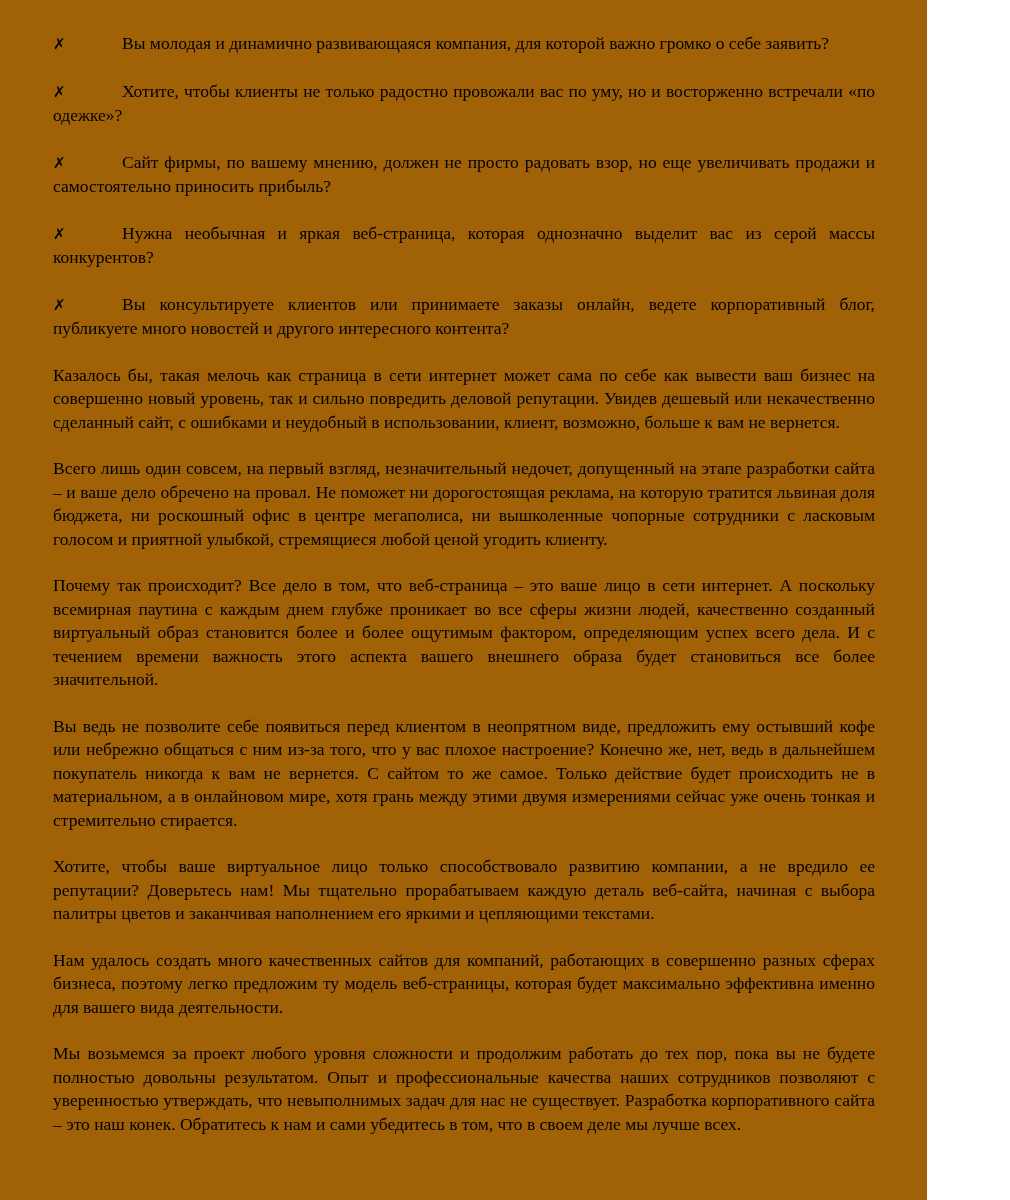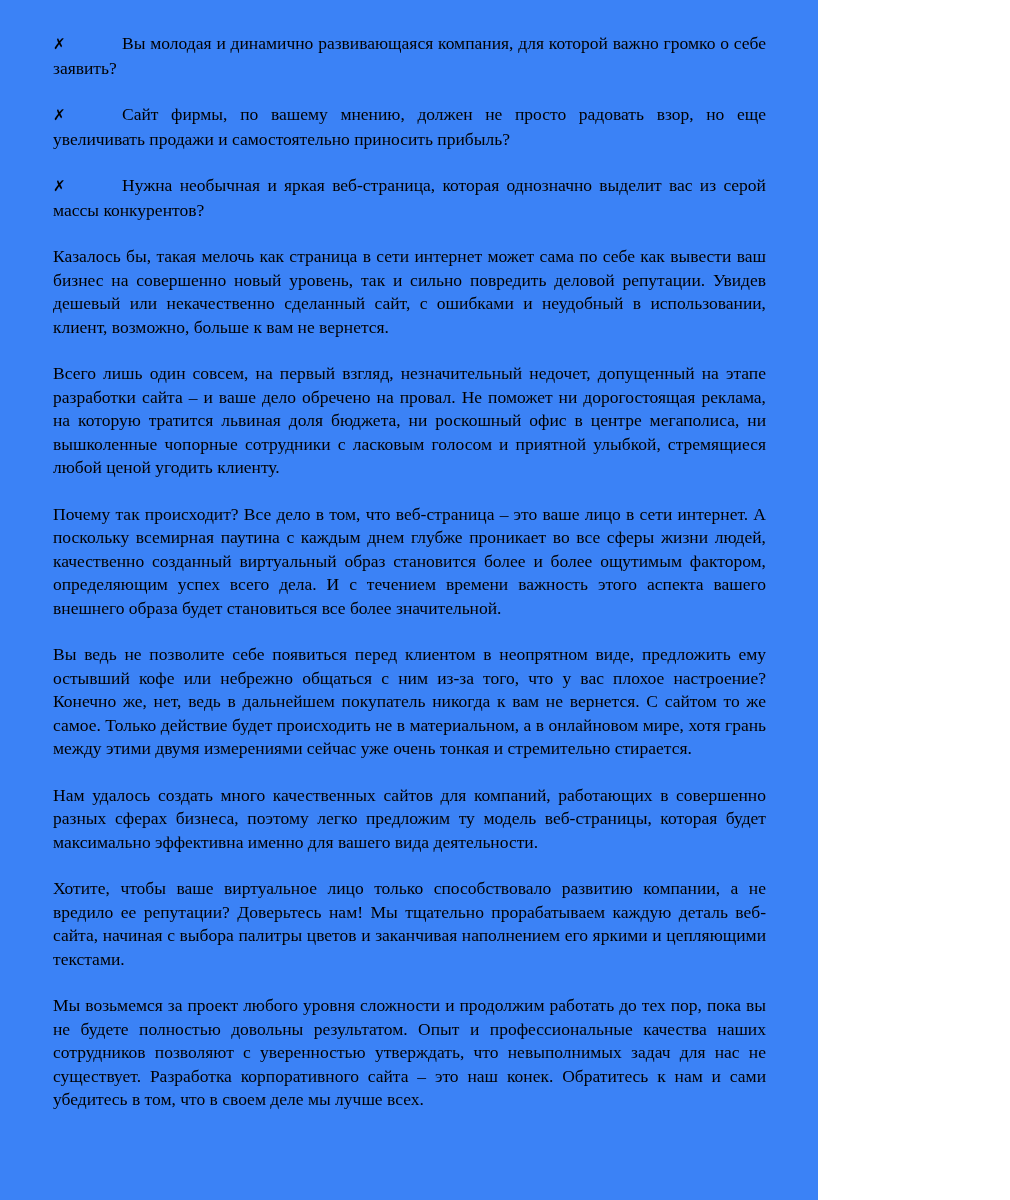--- a/index.html
+++ b/index.html
@@ -6,25 +6,25 @@
     margin: 0;
     padding: 0;
     background: #ffffff;
   }
   body {
     font-family: "Liberation Serif", "DejaVu Serif", serif;
     color: #000000;
     -webkit-font-smoothing: antialiased;
   }
   .page {
-    width: 818px;
+    width: 927px;
     min-height: 1200px;
     box-sizing: border-box;
     padding: 32px 52px 40px 53px;
-    background: #3b82f6;
+    background: #a16207;
   }
   p {
     margin: 0 0 23px 0;
     font-size: 17.5px;
     line-height: 23.5px;
     text-align: justify;
   }
   p.bullet {
     margin-bottom: 23px;
   }
@@ -43,31 +43,37 @@
 </style>
 </head>
 <body>
 
 <div class="page">
 
   <p class="bullet">
     <span class="marker">✗</span><span>Вы молодая и динамично развивающаяся компания, для которой важно громко о себе заявить?</span>
   </p>
 
+  <p class="bullet">
+    <span class="marker">✗</span><span>Хотите, чтобы клиенты не только радостно провожали вас по уму, но и восторженно встречали «по одежке»?</span>
+  </p>
 
   <p class="bullet">
     <span class="marker">✗</span><span>Сайт фирмы, по вашему мнению, должен не просто радовать взор, но еще увеличивать продажи и самостоятельно приносить прибыль?</span>
   </p>
 
   <p class="bullet">
     <span class="marker">✗</span><span>Нужна необычная и яркая веб-страница, которая однозначно выделит вас из серой массы конкурентов?</span>
   </p>
 
+  <p class="bullet">
+    <span class="marker">✗</span><span>Вы консультируете клиентов или принимаете заказы онлайн, ведете корпоративный блог, публикуете много новостей и другого интересного контента?</span>
+  </p>
 
   <p class="para">Казалось бы, такая мелочь как страница в сети интернет может сама по себе как вывести ваш бизнес на совершенно новый уровень, так и сильно повредить деловой репутации. Увидев дешевый или некачественно сделанный сайт, с ошибками и неудобный в использовании, клиент, возможно, больше к вам не вернется.</p>
   <p class="para">Всего лишь один совсем, на первый взгляд, незначительный недочет, допущенный на этапе разработки сайта – и ваше дело обречено на провал. Не поможет ни дорогостоящая реклама, на которую тратится львиная доля бюджета, ни роскошный офис в центре мегаполиса, ни вышколенные чопорные сотрудники с ласковым голосом и приятной улыбкой, стремящиеся любой ценой угодить клиенту.</p>
   <p class="para">Почему так происходит? Все дело в том, что веб-страница – это ваше лицо в сети интернет. А поскольку всемирная паутина с каждым днем глубже проникает во все сферы жизни людей, качественно созданный виртуальный образ становится более и более ощутимым фактором, определяющим успех всего дела. И с течением времени важность этого аспекта вашего внешнего образа будет становиться все более значительной.</p>
   <p class="para">Вы ведь не позволите себе появиться перед клиентом в неопрятном виде, предложить ему остывший кофе или небрежно общаться с ним из-за того, что у вас плохое настроение? Конечно же, нет, ведь в дальнейшем покупатель никогда к вам не вернется. С сайтом то же самое. Только действие будет происходить не в материальном, а в онлайновом мире, хотя грань между этими двумя измерениями сейчас уже очень тонкая и стремительно стирается.</p>
+  <p class="para">Хотите, чтобы ваше виртуальное лицо только способствовало развитию компании, а не вредило ее репутации? Доверьтесь нам! Мы тщательно прорабатываем каждую деталь веб-сайта, начиная с выбора палитры цветов и заканчивая наполнением его яркими и цепляющими текстами.</p>
   <p class="para">Нам удалось создать много качественных сайтов для компаний, работающих в совершенно разных сферах бизнеса, поэтому легко предложим ту модель веб-страницы, которая будет максимально эффективна именно для вашего вида деятельности.</p>
-  <p class="para">Хотите, чтобы ваше виртуальное лицо только способствовало развитию компании, а не вредило ее репутации? Доверьтесь нам! Мы тщательно прорабатываем каждую деталь веб-сайта, начиная с выбора палитры цветов и заканчивая наполнением его яркими и цепляющими текстами.</p>
   <p class="para">Мы возьмемся за проект любого уровня сложности и продолжим работать до тех пор, пока вы не будете полностью довольны результатом. Опыт и профессиональные качества наших сотрудников позволяют с уверенностью утверждать, что невыполнимых задач для нас не существует. Разработка корпоративного сайта – это наш конек. Обратитесь к нам и сами убедитесь в том, что в своем деле мы лучше всех.</p>
 
 </div>
 
 </body></html>

